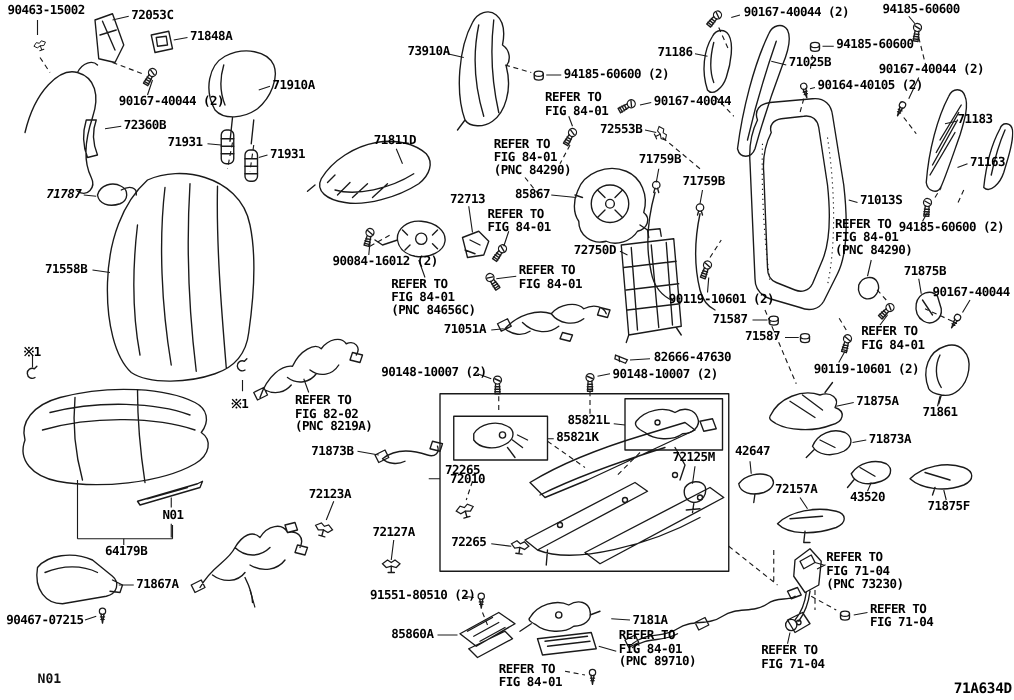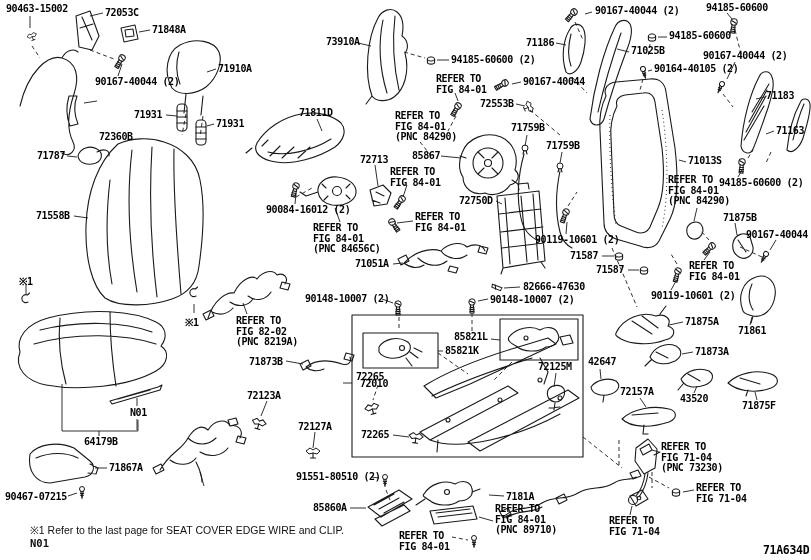--- a/index.html
+++ b/index.html
@@ -197,24 +197,24 @@
     M186,114 L182,135 M203,116 L200,137 M456,116 L448,131 M762,257 L740,247 M572,77 L587,93
     M296,197 L312,188 M649,477 L669,488 M619,440 L619,466"></path>
 </svg>
 
 <div id="labels-layer">
       <div class="plabel" style="left: 6px; top: 4px;">90463-15002</div>
       <div class="plabel" style="left: 105px; top: 8px;">72053C</div>
       <div class="plabel" style="left: 152px; top: 25px;">71848A</div>
       <div class="plabel" style="left: 218px; top: 64px;">71910A</div>
       <div class="plabel" style="left: 95px; top: 77px;">90167-40044 (2)</div>
-      <div class="plabel" style="left: 99px; top: 96px; margin-top: 36px;">72360B</div>
+      <div class="plabel" style="left: 99px; top: 96px;">72360B</div>
       <div class="plabel" style="left: 134px; top: 110px;">71931</div>
       <div class="plabel" style="left: 216px; top: 119px;">71931</div>
-      <div class="plabel" style="left: 37px; top: 151px;">71787</div>
+      <div class="plabel" style="left: 37px; top: 151px; font-style: italic;">71787</div>
       <div class="plabel" style="left: 36px; top: 211px;">71558B</div>
       <div class="marker" style="left: 19px; top: 274px;">※1</div>
       <div class="marker" style="left: 185px; top: 315px;">※1</div>
       <div class="plabel" style="left: 326px; top: 37px;">73910A</div>
       <div class="plabel" style="left: 451px; top: 55px;">94185-60600 (2)</div>
       <div class="refnote" style="left: 436px; top: 74px;">REFER TO
 FIG 84-01</div>
       <div class="plabel" style="left: 480px; top: 99px;">72553B</div>
       <div class="plabel" style="left: 299px; top: 108px;">71811D</div>
       <div class="refnote" style="left: 395px; top: 111px;">REFER TO
@@ -293,18 +293,17 @@
       <div class="plabel" style="left: 588px; top: 357px;">42647</div>
       <div class="plabel" style="left: 620px; top: 387px;">72157A</div>
       <div class="plabel" style="left: 680px; top: 394px;">43520</div>
       <div class="plabel" style="left: 742px; top: 401px;">71875F</div>
       <div class="marker" style="left: 130px; top: 407px;">N01</div>
       <div class="plabel" style="left: 84px; top: 437px;">64179B</div>
       <div class="plabel" style="left: 109px; top: 463px;">71867A</div>
       <div class="plabel" style="left: 5px; top: 492px;">90467-07215</div>
     </div>
 
-<div class="footnote" id="fn1" style="left:30px;top:525px">※1 Refer to the last page for SEAT COVER EDGE WIRE and CLIP.</div>
 <div class="footnote" id="fn2-code" style="left:30px;top:538px;font-family:'DejaVu Sans Mono',monospace;font-weight:bold">N01</div>
 
 <div id="diagram-id">71A634D</div>
 
 </div>
 
 </body></html>

